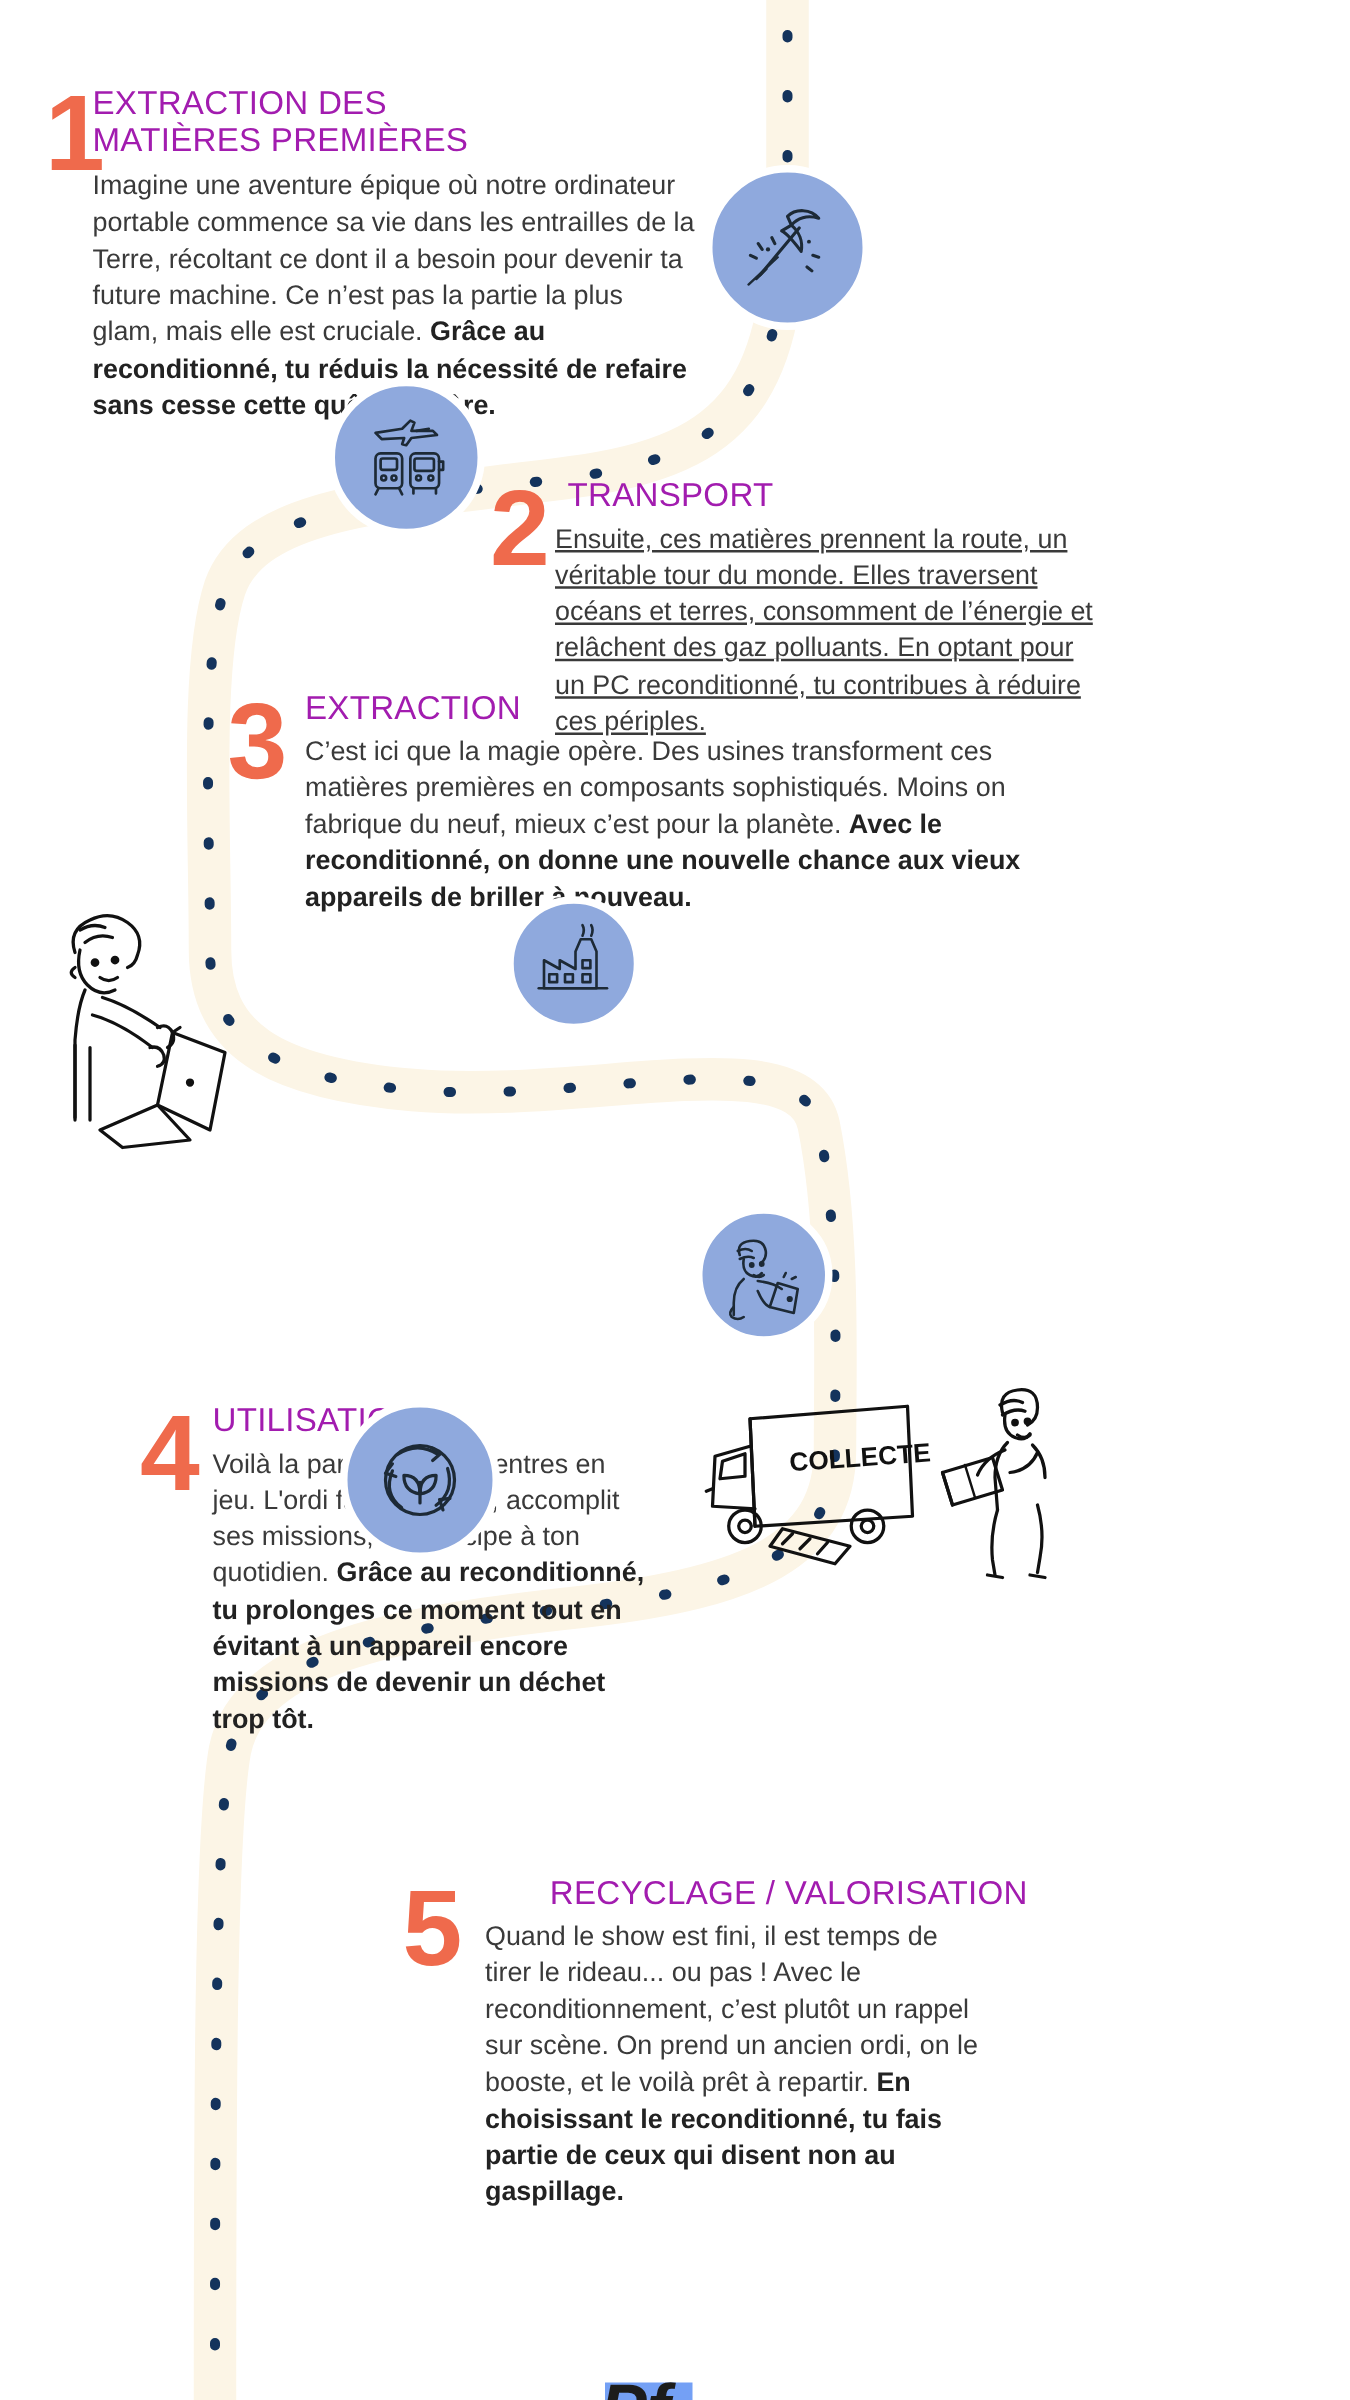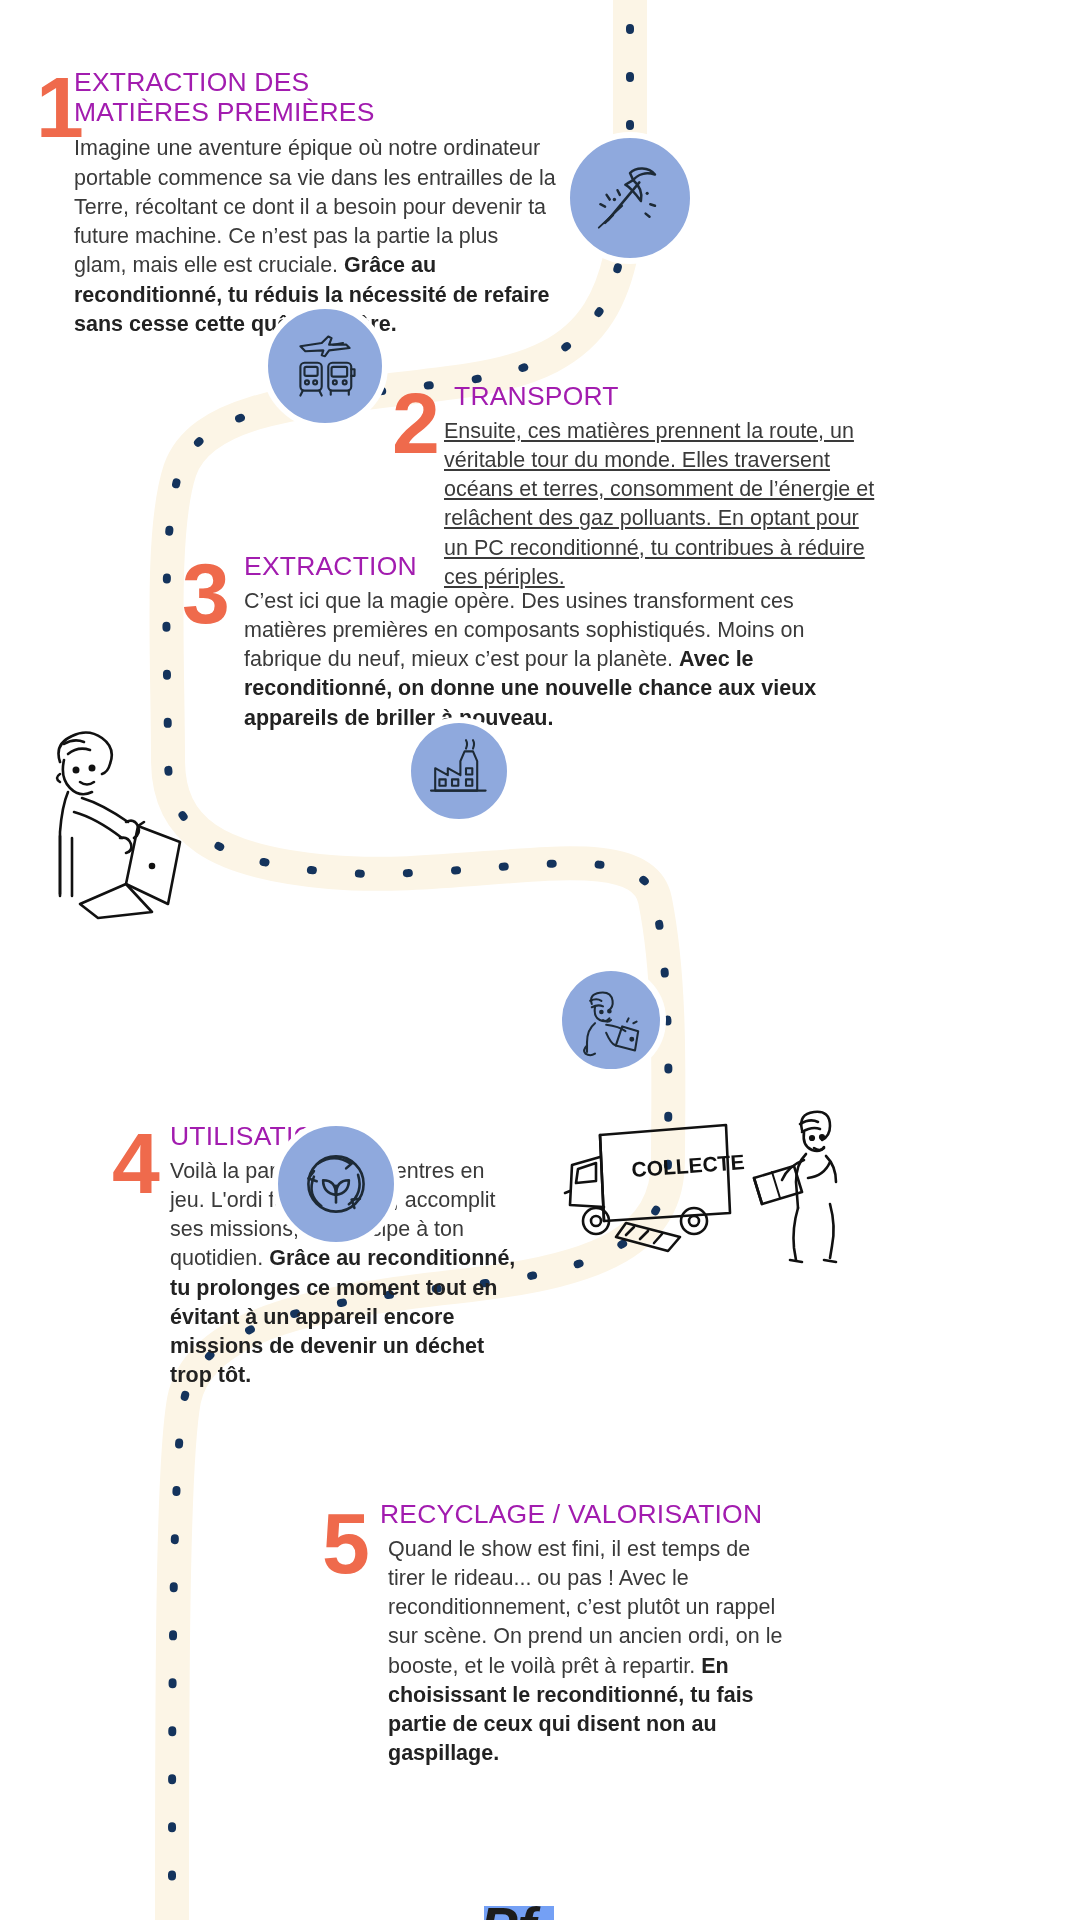--- a/index.html
+++ b/index.html
@@ -275,21 +275,21 @@
 
         <path d="M50 108 q-6 20 -4 40 l2 12"></path>
         <path d="M82 104 q6 22 2 42 l-2 12"></path>
         <path d="M42 160 l12 2 M76 160 l12 2"></path>
       </g>
     </svg>
   </div>
 
   <div class="block" style="left:322px;top:1500px;width:560px;">
     <div class="num" style="font-size:86px;left:0;top:10px;">5</div>
-    <h2 class="htitle" style="margin-left:58px;font-size:26.5px;">RECYCLAGE / VALORISATION</h2>
+    <h2 class="htitle" style="margin-left:58px;font-size:26.5px;text-align:center;">RECYCLAGE / VALORISATION</h2>
     <p class="body" style="margin-left:66px;margin-top:5px;width:400px;">
       <span>Quand le show est fini, il est temps de tirer le rideau... ou pas ! Avec le reconditionnement, c’est plutôt un rappel sur scène. On prend un ancien ordi, on le booste, et le voilà prêt à repartir. </span><b>En choisissant le reconditionné, tu fais partie de ceux qui disent non au gaspillage.</b>
     </p>
   </div>
 
   <div class="logo" style="left:470px;top:1890px;width:110px;height:70px;">
     <svg width="110" height="70" viewBox="0 0 110 70">
       <rect x="14" y="16" width="70" height="34" fill="#74a0f5"></rect>
       <text x="10" y="56" font-family="'Liberation Sans',sans-serif" font-size="56" font-weight="bold" font-style="italic" fill="#1c1c1c">Pf</text>
     </svg>

